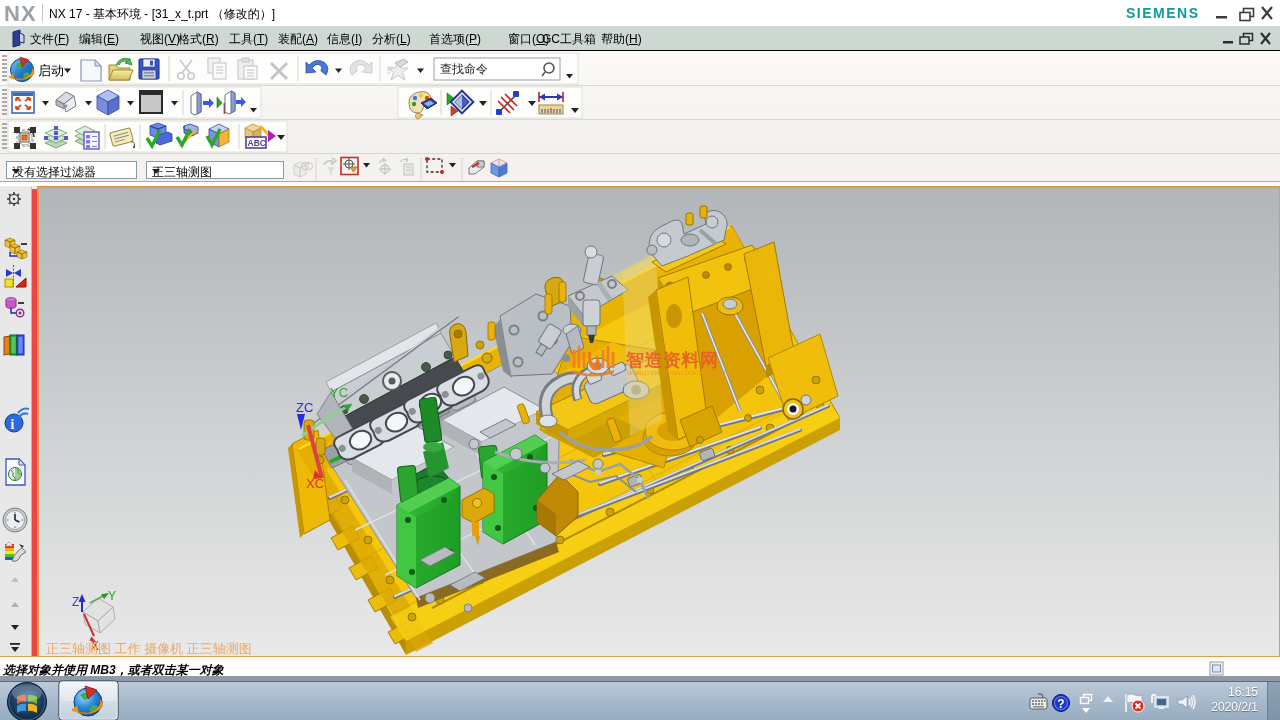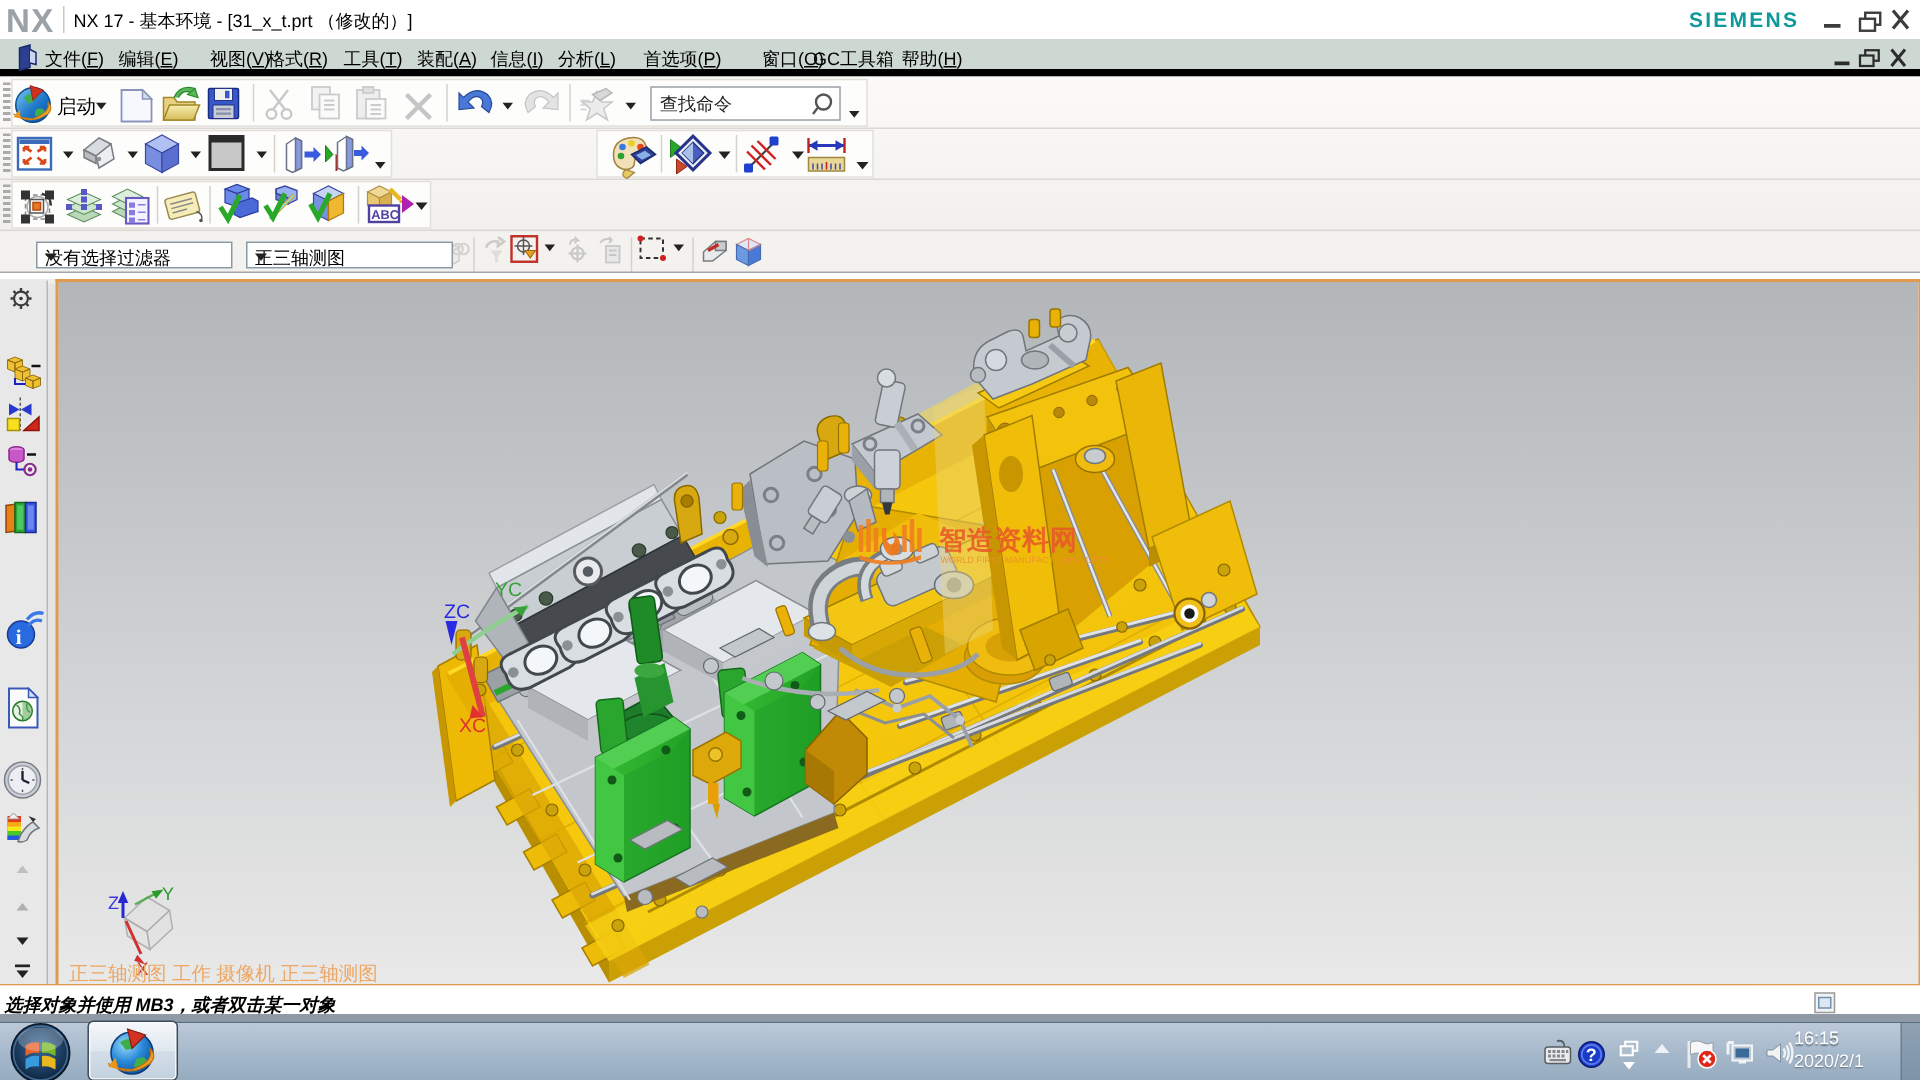--- a/index.html
+++ b/index.html
@@ -1,47 +1,47 @@
 <!DOCTYPE html>
 <html><head>
 <meta charset="utf-8">
 <style>
 * { margin:0; padding:0; box-sizing:border-box; }
 html,body { width:1280px; height:720px; overflow:hidden; font-family:"Liberation Sans",sans-serif; }
-#app { position:relative; width:1170px; height:720px; background:#e5e5e5; }
+#app { position:relative; width:1170px; height:720px; background:#ef4444; }
 .abs { position:absolute; }
 
 #titlebar { position:absolute; left:0; top:0; width:1280px; height:26px; background:#ffffff; }
 #nxlogo { position:absolute; left:4px; top:1px; font-size:22px; font-weight:bold; color:#9aa2a8; letter-spacing:1px; }
 #tsep { position:absolute; left:42px; top:4px; width:1px; height:18px; background:#c8c8c8; }
 #ttext { position:absolute; left:49px; top:6px; font-size:12px; color:#000; }
 #siemens { position:absolute; left:1126px; top:5px; font-size:14px; font-weight:bold; color:#0e9a9b; letter-spacing:1.5px;text-align:right; }
 
-#menubar { position:absolute; left:0; top:26px; width:1280px; height:25px; background:#ccd8d1; border-bottom:5px solid #000000;text-decoration:underline; }
+#menubar { position:absolute; left:0; top:26px; width:1280px; height:25px; background:#ccd8d1; border-bottom:1px solid #000000;text-decoration:underline; }
 .mitem { position:absolute; top:5px; font-size:12px; color:#000; white-space:nowrap; }
 .mitem u { text-decoration:underline; }
 
 #toolbars { position:absolute; left:0; top:51px; width:1280px; height:138px; background:linear-gradient(#fbfaf8,#efedea); }
 .grip { position:absolute; left:2px; width:5px; background:repeating-linear-gradient(#aaa 0 2px, transparent 2px 4px); }
-.combo { position:absolute; height:22px; background:#fff; border:1px solid #8a9aa4; font-size:12px; color:#000;margin-left:18px; }
+.combo { position:absolute; height:22px; background:#fff; border:1px solid #8a9aa4; font-size:12px; color:#000; }
 .combo span { position:absolute; left:5px; top:4px; }
 .combo .ca { position:absolute; right:4px; top:8px; width:0; height:0; border-left:4px solid transparent; border-right:4px solid transparent; border-top:5px solid #222; }
 
 #sidebar { position:absolute; left:0; top:187px; width:32px; height:469px; background:#e8e8e8; border-right:1px solid #b8b8b8; }
 
 #viewport { position:absolute; left:37px; top:186px; width:1243px; height:471px; border-left:2px solid #e09a50; border-top:2px solid #e09a50; border-right:1px solid #e09a50; background:linear-gradient(#b2b6b9,#e9e9e9); overflow:hidden; }
 #vlabels { position:absolute; left:7px; top:452px; font-size:13px; color:#eda764; white-space:nowrap; }
 #botline { position:absolute; left:0; top:656px; width:1280px; height:1px; background:#e09a50; }
 
 #statusbar { position:absolute; left:0; top:657px; width:1280px; height:19px; background:#ffffff;font-style:italic; }
 #graystrip { position:absolute; left:0; top:676px; width:1280px; height:5px; background:#8f9aa6; }
 #statusbar .st { position:absolute; left:3px; top:5px; font-size:12px; font-weight:bold; color:#000; }
 
 #taskbar { position:absolute; left:0; top:681px; width:1280px; height:39px; background:linear-gradient(#bcc9d8,#a5b8cb 55%,#98acc0); border-top:1px solid #5a6b7d; }
-#clock { position:absolute; left:1196px; top:3px; width:62px; text-align:left; color:#fff; font-size:12px; line-height:15px; text-shadow:0 1px 1px rgba(0,0,0,.4); }
+#clock { position:absolute; left:1196px; top:3px; width:62px; text-align:right; color:#fff; font-size:12px; line-height:15px; text-shadow:0 1px 1px rgba(0,0,0,.4); }
 #showdesk { position:absolute; left:1267px; top:0; width:13px; height:39px; background:linear-gradient(#8fa2b4,#7e93a7); border-left:1px solid #6a7c8e; }
 </style>
 </head>
 <body>
 <div id="app">
 
   <div id="titlebar">
     <div id="nxlogo">NX</div>
     <div id="tsep"></div>
     <div id="ttext">NX 17 - 基本环境 - [31_x_t.prt （修改的）]</div>

